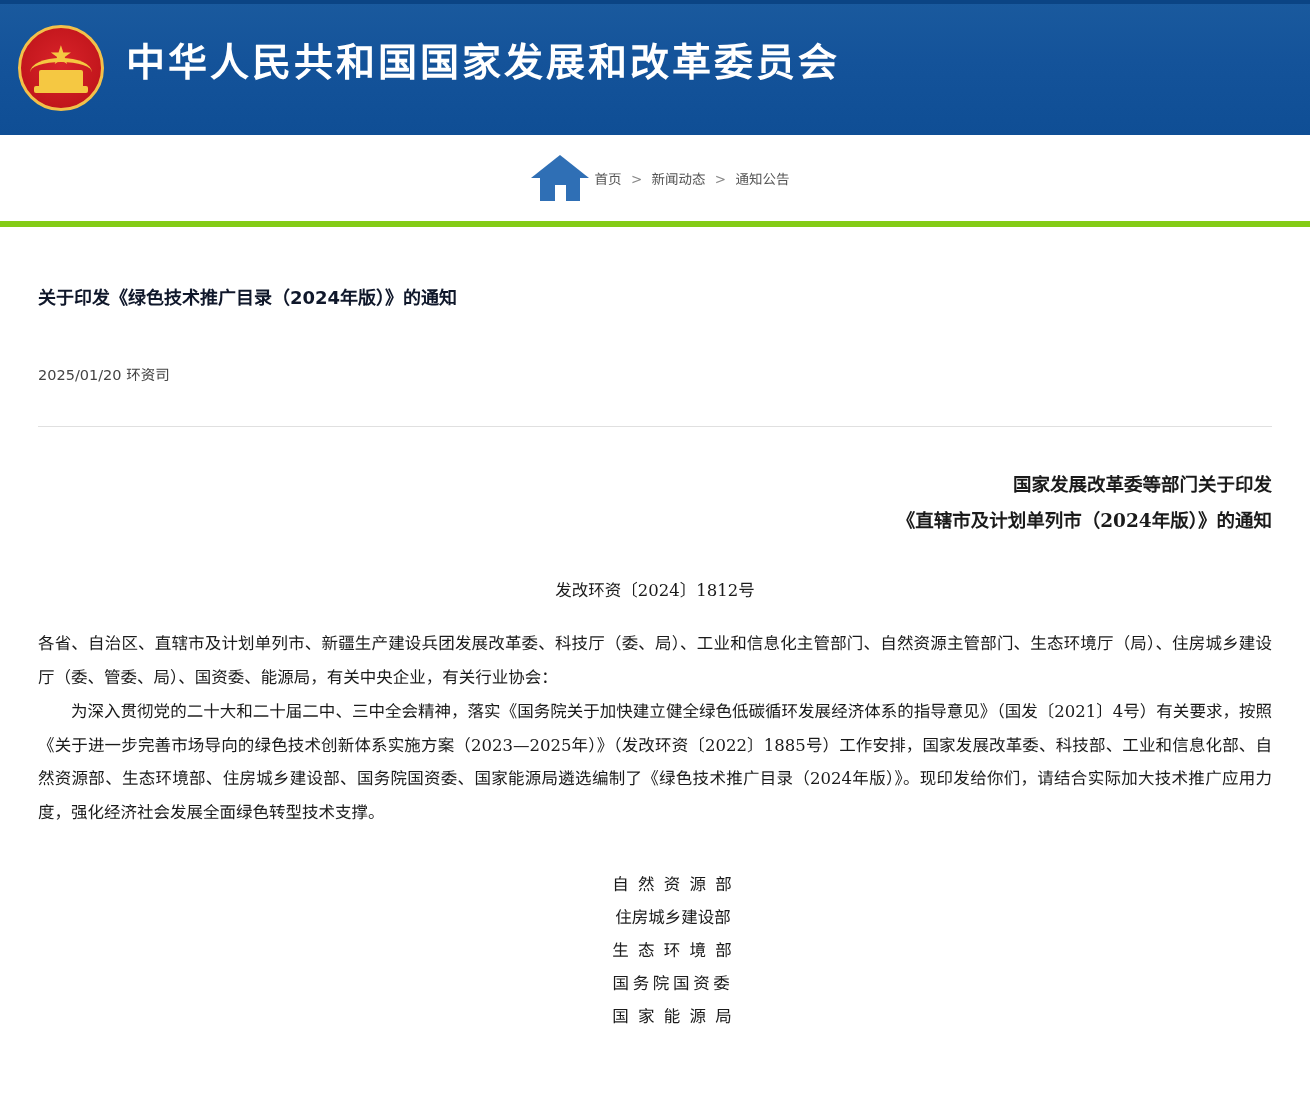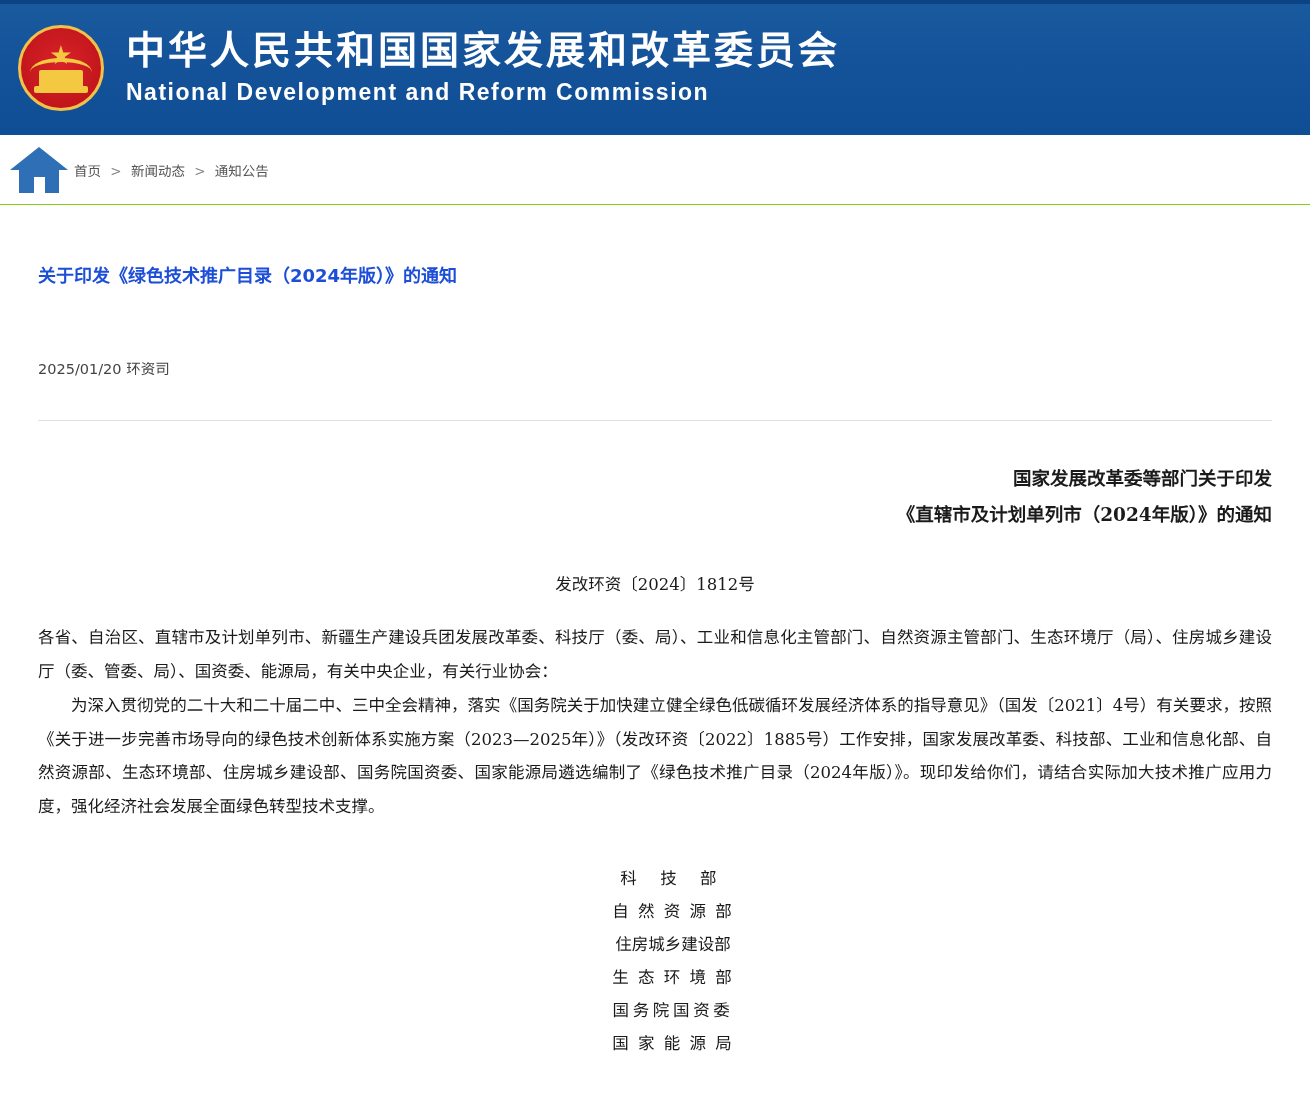--- a/index.html
+++ b/index.html
@@ -97,27 +97,28 @@
   }
   .header-en {
     font-size: 23px;
     font-weight: bold;
     letter-spacing: 1.5px;
     font-family: "Liberation Sans", sans-serif;
   }
 
   
   .breadcrumb-bar {
-    height: 70px;
-    border-bottom: 1px solid #84cc16;
+    height: 92px;
+    border-bottom: 6px solid #84cc16;
     display: flex;
     align-items: center;
     padding-left: 10px;
     box-sizing: border-box;
     position: relative;
+    justify-content: center;
   }
   .home-icon {
     width: 58px;
     height: 46px;
     position: relative;
     margin-right: 6px;
     flex: 0 0 auto;
   }
   .home-icon .roof {
     position: absolute;
@@ -151,28 +152,28 @@
   .crumbs .sep { margin: 0 5px; color: #888; }
 
   
   .article {
     padding: 0 38px;
     box-sizing: border-box;
   }
   .article-title {
     font-size: 18px;
     font-weight: bold;
-    color: #1d4ed8;
+    color: #0f172a;
     margin-top: 56px;
     font-family: "DejaVu Sans", "Liberation Sans", sans-serif;
   }
   .article-meta {
     font-size: 14.5px;
     color: #444444;
-    margin-top: 70px;
+    margin-top: 54px;
     font-family: "DejaVu Sans", "Liberation Sans", sans-serif;
   }
   .meta-divider {
     border: none;
     border-top: 1px solid #e0e0e0;
     margin: 42px 0 0 0;
   }
 
   .doc-body {
     font-family: "DejaVu Serif", "Liberation Serif", serif;
@@ -222,21 +223,20 @@
 <div class="page">
 
   <div class="site-header">
     <div class="emblem">
       <span class="star">★</span>
       <span class="ears"></span>
       <span class="gate"></span>
     </div>
     <div class="header-titles">
       <div class="header-cn">中华人民共和国国家发展和改革委员会</div>
-      <div class="header-en">National Development and Reform Commission</div>
     </div>
   </div>
 
   <div class="breadcrumb-bar">
     <div class="home-icon">
       <span class="roof"></span>
       <span class="body"></span>
       <span class="door"></span>
     </div>
     <div class="crumbs">
@@ -258,21 +258,20 @@
         <div>国家发展改革委等部门关于印发</div>
         <div>《直辖市及计划单列市（2024年版）》的通知</div>
       </div>
 
       <div class="doc-number">发改环资〔2024〕1812号</div>
 
       <div class="doc-para">各省、自治区、直辖市及计划单列市、新疆生产建设兵团发展改革委、科技厅（委、局）、工业和信息化主管部门、自然资源主管部门、生态环境厅（局）、住房城乡建设厅（委、管委、局）、国资委、能源局，有关中央企业，有关行业协会：</div>
       <div class="doc-para indent">为深入贯彻党的二十大和二十届二中、三中全会精神，落实《国务院关于加快建立健全绿色低碳循环发展经济体系的指导意见》（国发〔2021〕4号）有关要求，按照《关于进一步完善市场导向的绿色技术创新体系实施方案（2023—2025年）》（发改环资〔2022〕1885号）工作安排，国家发展改革委、科技部、工业和信息化部、自然资源部、生态环境部、住房城乡建设部、国务院国资委、国家能源局遴选编制了《绿色技术推广目录（2024年版）》。现印发给你们，请结合实际加大技术推广应用力度，强化经济社会发展全面绿色转型技术支撑。</div>
 
       <div class="signature">
-        <div><span class="sig-inner sig-sp2">科 技 部</span></div>
         <div><span class="sig-inner sig-sp3">自 然 资 源 部</span></div>
         <div><span class="sig-inner">住房城乡建设部</span></div>
         <div><span class="sig-inner sig-sp3">生 态 环 境 部</span></div>
         <div><span class="sig-inner sig-sp1">国务院国资委</span></div>
         <div><span class="sig-inner sig-sp3">国 家 能 源 局</span></div>
 
       </div>
     </div>
   </div>
 

